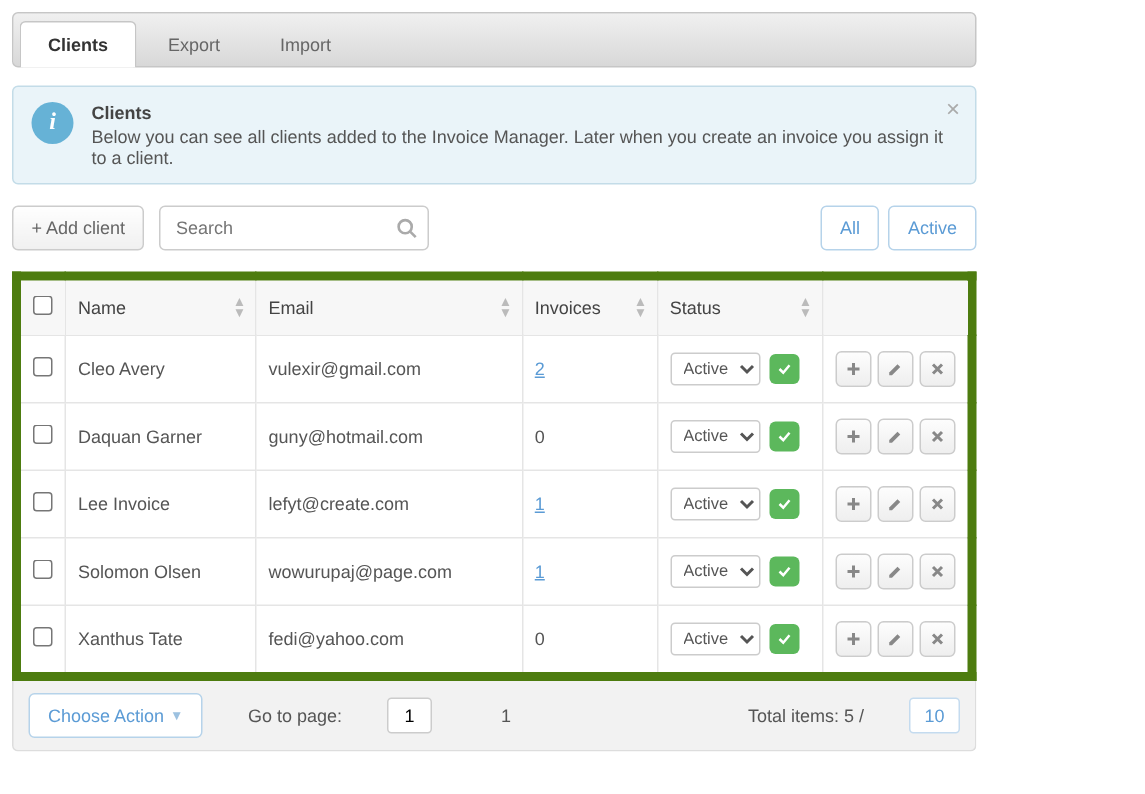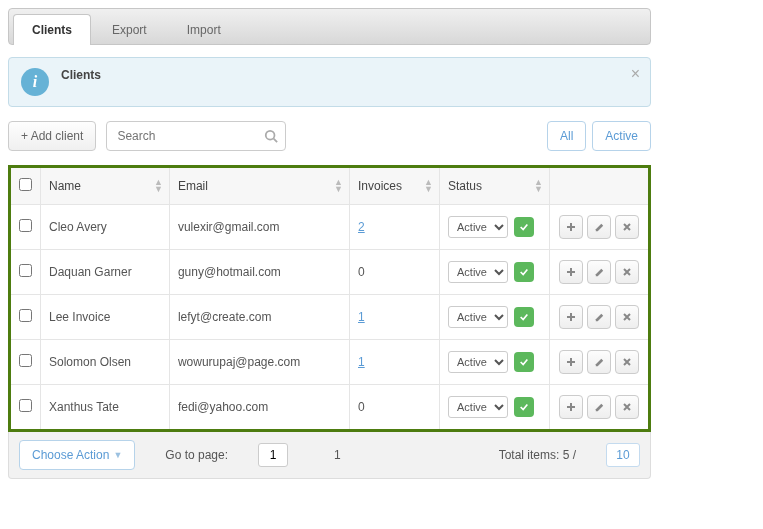--- a/index.html
+++ b/index.html
@@ -22,21 +22,21 @@
 .toolbar { display: flex; align-items: center; margin-top: 14px; gap: 10px; }
 .btn { display: inline-flex; align-items: center; justify-content: center; padding: 7px 12px; background: linear-gradient(#fefefe, #f0f0f0); border: 1px solid #ccc; border-radius: 4px; color: #666; font-size: 12px; cursor: pointer; white-space: nowrap; text-align: center; }
 .btn-blue { color: #5b9bd5; border-color: #b6d3ea; background: #fff; }
 .search-wrap { position: relative; width: 180px; }
 .search-input { width: 100%; padding: 7px 28px 7px 10px; border: 1px solid #ccc; border-radius: 4px; font-size: 12px; color: #555; }
 .search-icon { position: absolute; right: 8px; top: 50%; transform: translateY(-50%); color: #aaa; pointer-events: none; }
 .spacer { flex: 1; }
 .filter-group { display: flex; gap: 6px; }
 
 
-table.data { width: 100%; border-collapse: collapse; margin-top: 14px; border: 3px solid #4d7c0f; }
+table.data { width: 100%; border-collapse: collapse; margin-top: 14px; border: 6px solid #4d7c0f; }
 table.data th, table.data td { border: 1px solid #e5e5e5; padding: 10px 8px; text-align: left; font-size: 12px; color: #555; vertical-align: middle; }
 table.data th { background: #f7f7f7; font-weight: normal; color: #444; position: relative; }
 .col-check { width: 30px; text-align: center; }
 .col-invoices { width: 90px; text-align: center; }
 .col-status { width: 110px; }
 .col-actions { width: 100px; text-align: center; }
 .sort-arrows { position: absolute; right: 6px; top: 50%; transform: translateY(-50%); color: #bbb; font-size: 9px; line-height: 7px; }
 input[type=checkbox].rchk { width: 13px; height: 13px; }
 
 .invoice-link { color: #5b9bd5; text-decoration: underline; cursor: pointer; }
@@ -67,20 +67,21 @@
 <div class="tab-bar">
   <div class="tab active">Clients</div>
   <div class="tab">Export</div>
   <div class="tab">Import</div>
 </div>
 
 <div class="info-panel">
   <div class="info-icon">i</div>
   <div>
     <div class="info-title">Clients</div>
+    <div class="info-desc">Below you can see all clients added to the Invoice Manager. Later when you create an invoice you assign it to a client.</div>
   </div>
   <div class="info-close">×</div>
 </div>
 
 <div class="toolbar">
   <button class="btn">+ Add client</button>
   <div class="search-wrap">
     <input class="search-input" type="text" placeholder="Search" style="">
     <span class="search-icon">
       <svg width="14" height="14" viewBox="0 0 16 16" fill="none" stroke="#aaa" stroke-width="2">

